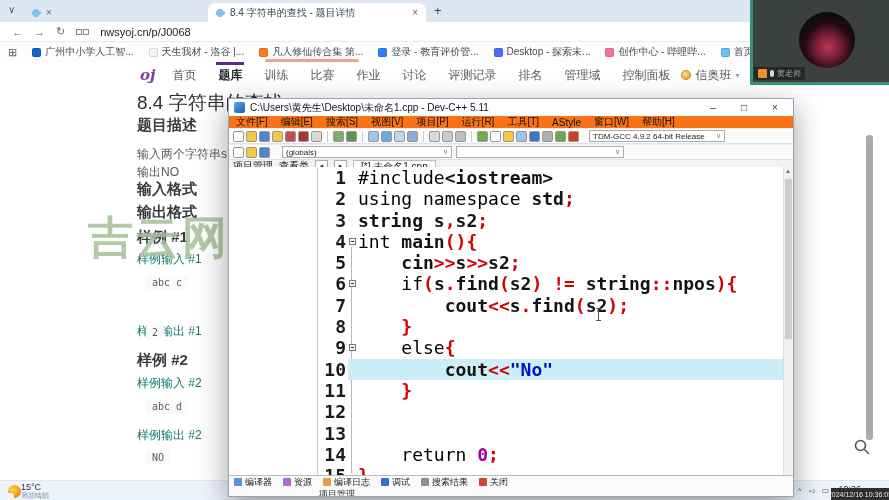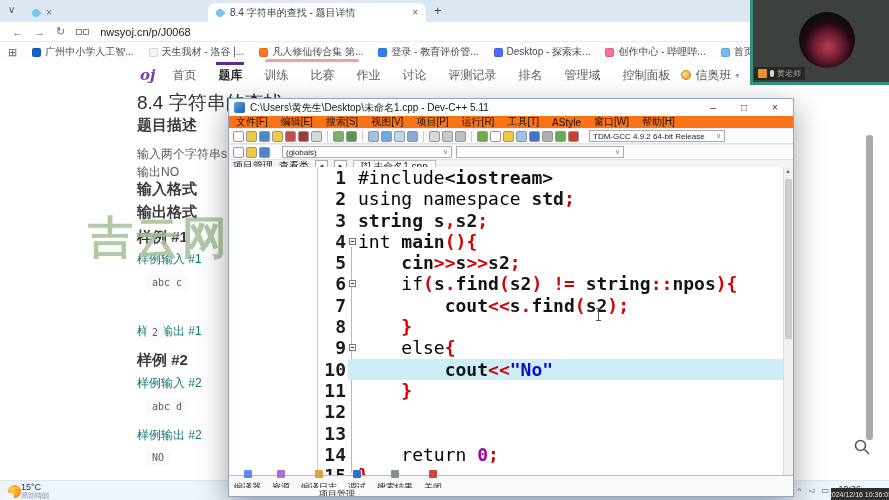--- a/index.html
+++ b/index.html
@@ -108,21 +108,21 @@
   .tk-k{font-weight:400;color:#000;}
   .tk-d{color:#141414;}
   .tk-p{color:#d40000;font-weight:700;}
   .tk-s{color:#0b0bd0;font-weight:800;}
   .tk-n{color:#a000a0;font-weight:700;}
   .ed-scroll{position:absolute;right:0;top:0;width:9px;height:100%;background:#f0f0f0;border-left:1px solid #ddd;}
   .ed-up{position:absolute;top:1px;left:1px;font-size:6px;color:#666;}
   .ed-thumb{position:absolute;left:1px;top:12px;width:7px;height:160px;background:#cdcdcd;}
   .dw-bottom{position:absolute;left:0;right:0;bottom:8px;height:12px;border-top:1px solid #bbb;background:#fafafa;
              display:flex;align-items:center;gap:11px;padding-left:5px;font-size:9px;color:#222;}
-  .btab{display:flex;align-items:center;gap:3px;white-space:nowrap;flex-direction:column;}
+  .btab{display:flex;align-items:center;gap:3px;white-space:nowrap;}
   .bticon{width:8px;height:8px;border-radius:1px;flex:0 0 auto;}
   .dw-statusrow{position:absolute;left:0;right:0;bottom:0;height:8px;background:#fafafa;overflow:hidden;
                 font-size:9px;color:#333;padding-left:90px;}
   .ibeam{position:absolute;left:595px;top:308px;width:7px;height:13px;z-index:6;}
   .ibeam::before{content:"";position:absolute;left:3px;top:1px;width:1px;height:11px;background:#555;}
   .ibeam::after{content:"";position:absolute;left:1px;top:0;width:5px;height:1px;background:#555;box-shadow:0 12px 0 #555;}
 
   
   .taskbar{position:absolute;left:0;top:480px;width:889px;height:20px;background:#eef4fb;
            border-top:1px solid #dde6f0;z-index:3;}

